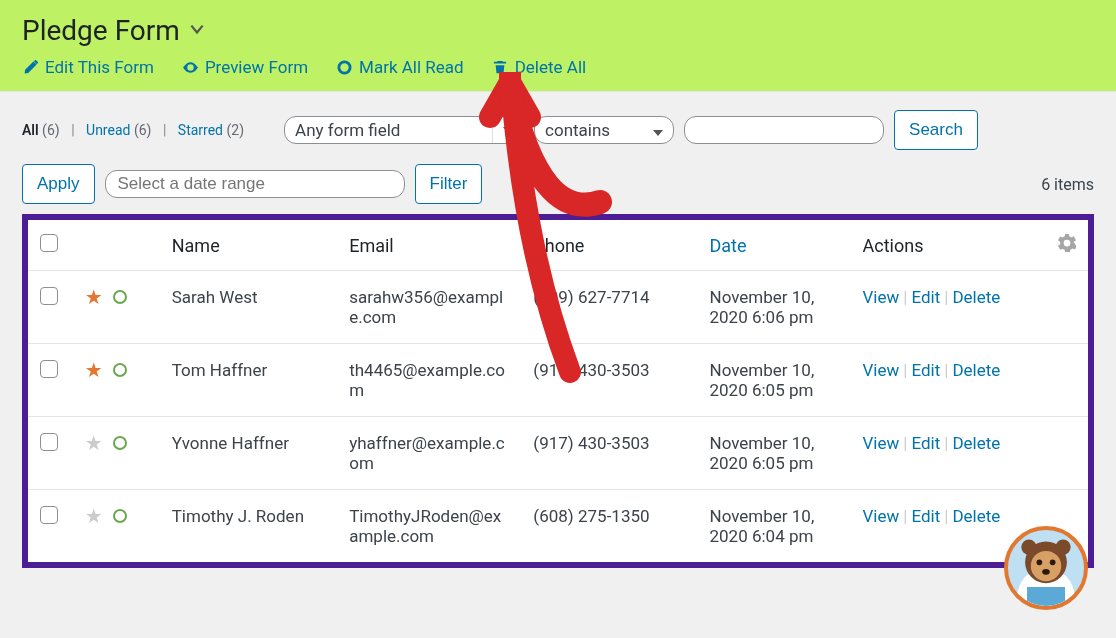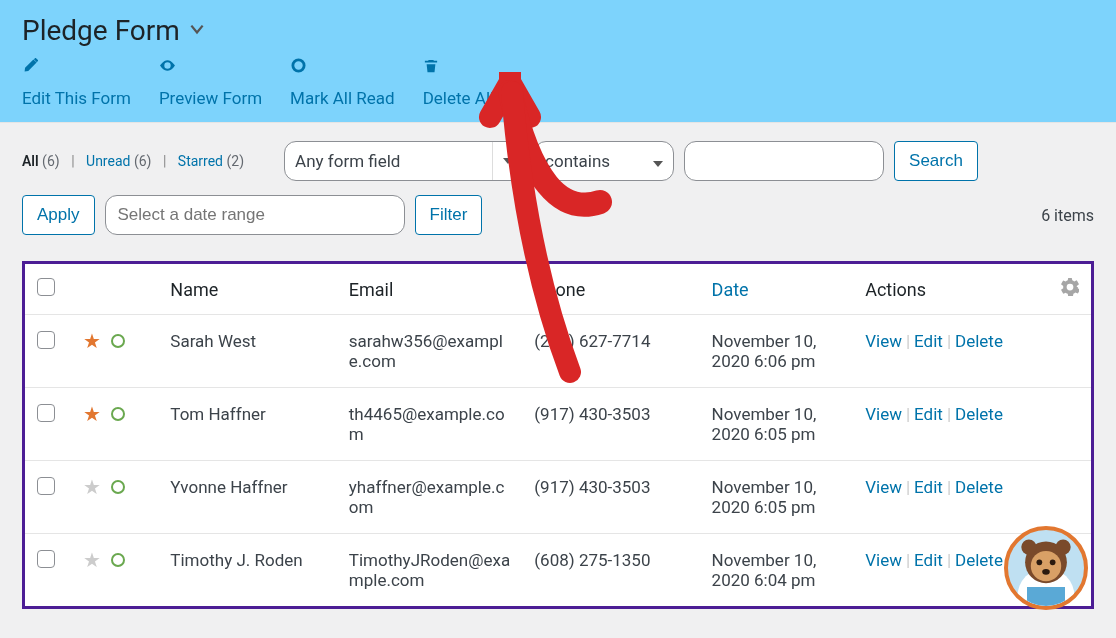--- a/index.html
+++ b/index.html
@@ -7,40 +7,40 @@
     margin: 0;
     padding: 0;
     font-family: -apple-system, BlinkMacSystemFont, "Segoe UI", Roboto, Helvetica, Arial, sans-serif;
     background: #f0f0f1;
     color: #3c434a;
     width: 1116px;
     height: 638px;
     overflow: hidden;
     position: relative;
   }
-  .page-top { background: #7dd3fc; padding: 14px 22px 14px 22px; }
+  .page-top { background: #bef264; padding: 14px 22px 14px 22px; }
   .title-row { display: flex; align-items: center; gap: 8px; }
   .page-title { font-size: 28px; font-weight: 400; color: #1d2327; margin: 0; }
   .title-caret { color: #646970; }
   .toolbar-links { display:flex; gap: 28px; margin-top: 10px; }
-  .toolbar-links a { color: #0073aa; text-decoration: none; display:flex; align-items:flex-start; gap:14px; font-size:17px;flex-direction:column; }
+  .toolbar-links a { color: #0073aa; text-decoration: none; display:flex; align-items:center; gap:6px; font-size:17px; }
   .toolbar-links .icon { width:17px; height:17px; display:inline-flex; align-items:center; justify-content:center; }
   .filters-area { padding: 18px 22px 10px 22px; background:#f0f0f1; border-top:1px solid #e5e5e5;}
   .filters-row1 { display:flex; align-items:center; gap:0; }
   .tab-links { font-size:14px; }
   .tab-links .sep { color:#888; padding:0 8px; }
   .tab-link { color:#0073aa; text-decoration:none; }
   .tab-link.active { color:#1d2327; font-weight:600; }
   .count { color:#646970; }
-  .select-box, .text-box { border:1px solid #8c8f94; background:#fff; border-radius:12px; height:40px; padding:0 10px; font-size:17px; color:#3c434a; display:flex; align-items:center; gap:8px; }
+  .select-box, .text-box { border:1px solid #8c8f94; background:#fff; border-radius:12px; height:28px; padding:0 10px; font-size:17px; color:#3c434a; display:flex; align-items:center; gap:8px; }
   .select-box { cursor:pointer; }
   .btn-outline { border:1px solid #0073aa; color:#0073aa; background:#fff; border-radius:4px; height:40px; padding:0 14px; font-size:17px; display:flex; align-items:center; cursor:pointer; }
   .filters-row2 { display:flex; align-items:center; gap:10px; margin-top:14px; }
   .items-count { margin-left:auto; font-size:16px; color:#3c434a; }
-  table.entries { width: calc(100% - 44px); margin: 16px 22px; border-collapse: collapse; background:#fff; border:3px solid #4c1d95;padding-left:8px; }
+  table.entries { width: calc(100% - 44px); margin: 0 22px; border-collapse: collapse; background:#fff; border:6px solid #4c1d95;padding-left:8px; }
   table.entries thead th { text-align:left; font-weight:400; font-size:18px; color:#1d2327; padding:14px 12px; background:#fff; border-bottom:1px solid #e5e5e5;}
   table.entries thead th.sorted { color:#0073aa; }
   table.entries tbody td { vertical-align:top; padding:16px 12px; font-size:17px; color:#3c434a; border-top:1px solid #e5e5e5;}
   table.entries tbody tr:first-child td { border-top:none; }
   .checkbox { width:18px; height:18px; border:1px solid #8c8f94; border-radius:4px; background:#fff; display:inline-block; }
   .starcell { display:flex; align-items:center; gap:10px; }
   .star { color:#ccc; font-size:20px; line-height:1; }
   .star.on { color:#e27730; }
   .read-dot { width:14px; height:14px; border:2px solid #6aa84f; border-radius:50%; display:inline-block; }
   .actions a { color:#0073aa; text-decoration:none; }

